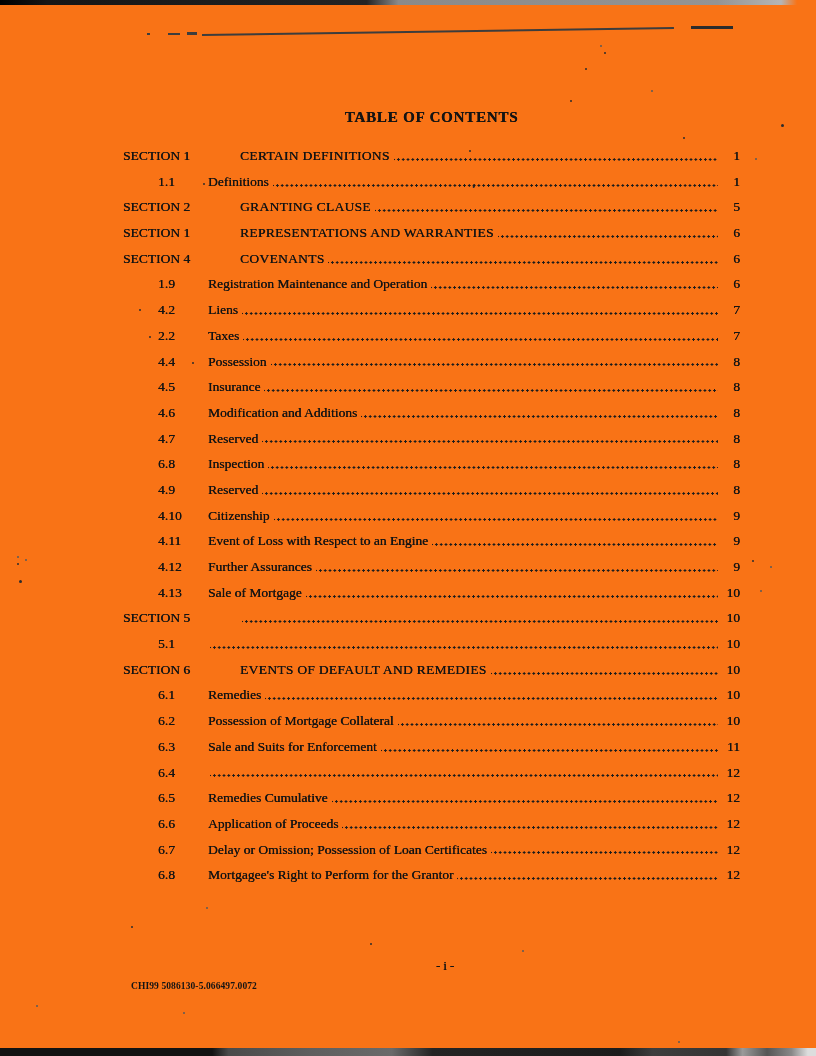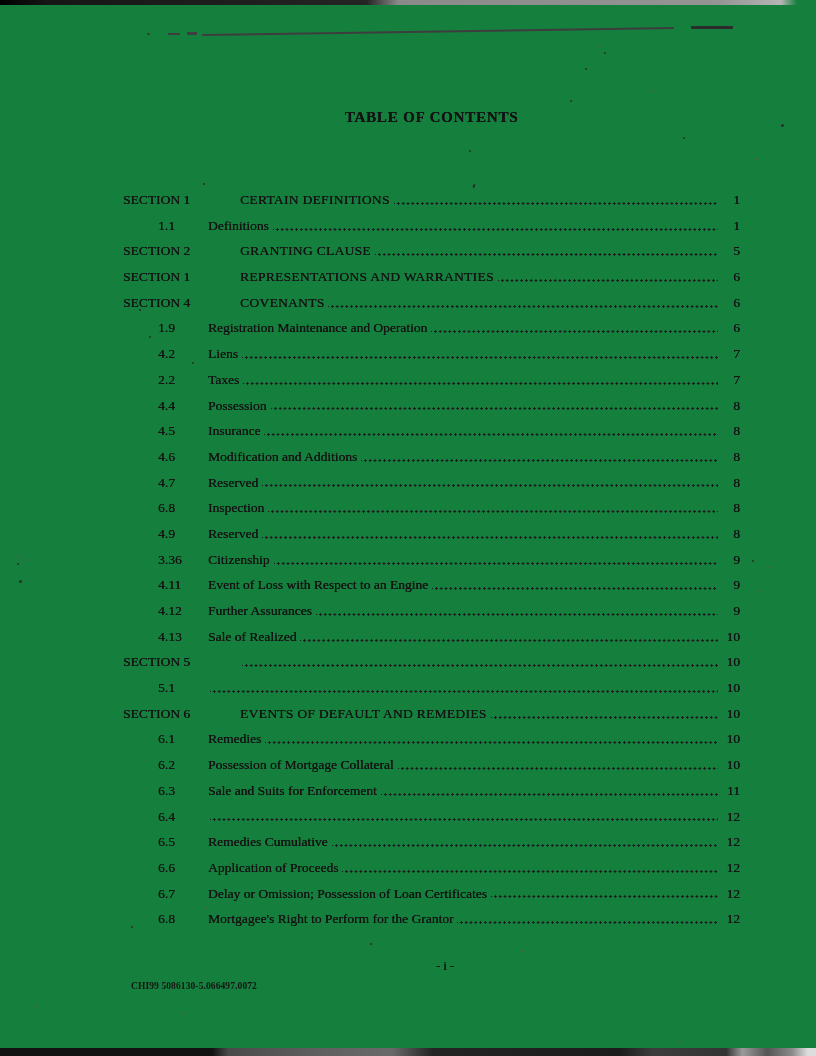--- a/index.html
+++ b/index.html
@@ -1,19 +1,19 @@
 <!DOCTYPE html>
 <html><head>
 <meta charset="utf-8">
 <style>
   html,body{margin:0;padding:0;background:#e8e8e8;}
   .page{
     position:relative;
     width:816px;height:1056px;
-    background:#15803d;
+    background:#f97316;
     overflow:hidden;
     font-family:"Liberation Serif","DejaVu Serif",serif;
     color:#141414;
   }
   
   .top-bar{
     position:absolute;top:0;left:0;width:797px;height:5px;
     background:linear-gradient(to right,#000 0%,#161616 6%,#242424 46%,#8a8a8a 50%,#949494 90%,#b5b5b5 98%,transparent 100%);
   }
   .bottom-bar{
@@ -26,21 +26,21 @@
   .speck.faint{background:#5a5a5a;}
 
   
   .doc-title{
     position:absolute;top:109px;left:123px;width:617px;
     text-align:center;
     font-size:15px;font-weight:bold;letter-spacing:0.8px;
     text-shadow:0.3px 0 0 currentColor;
   }
   .toc{
-    position:absolute;top:143px;left:123px;width:617px;margin-top:44px;
+    position:absolute;top:143px;left:123px;width:617px;
   }
   .row{
     display:flex;align-items:stretch;
     height:25.7px;line-height:25.7px;
     font-size:13.5px;white-space:nowrap;
     text-shadow:0.3px 0 0 currentColor;
   }
   .row .num{flex:none;width:85px;padding-left:35px;box-sizing:border-box;}
   .row.section .num{width:117px;padding-left:0;}
   .row.section .title{letter-spacing:0.3px;text-align:center;}
@@ -188,40 +188,40 @@
     <span class="leader"></span>
     <span class="pg">8</span>
   </div>
       <div class="row">
     <span class="num">4.9</span>
     <span class="title">Reserved</span>
     <span class="leader"></span>
     <span class="pg">8</span>
   </div>
       <div class="row">
-    <span class="num">3.36</span>
+    <span class="num">4.10</span>
     <span class="title">Citizenship</span>
     <span class="leader"></span>
     <span class="pg">9</span>
   </div>
       <div class="row">
     <span class="num">4.11</span>
     <span class="title">Event of Loss with Respect to an Engine</span>
     <span class="leader"></span>
     <span class="pg">9</span>
   </div>
       <div class="row">
     <span class="num">4.12</span>
     <span class="title">Further Assurances</span>
     <span class="leader"></span>
     <span class="pg">9</span>
   </div>
       <div class="row">
     <span class="num">4.13</span>
-    <span class="title">Sale of Realized</span>
+    <span class="title">Sale of Mortgage</span>
     <span class="leader"></span>
     <span class="pg">10</span>
   </div>
       <div class="row section">
     <span class="num">SECTION 5</span>
     <span class="leader"></span>
     <span class="pg">10</span>
   </div>
       <div class="row">
     <span class="num">5.1</span>

